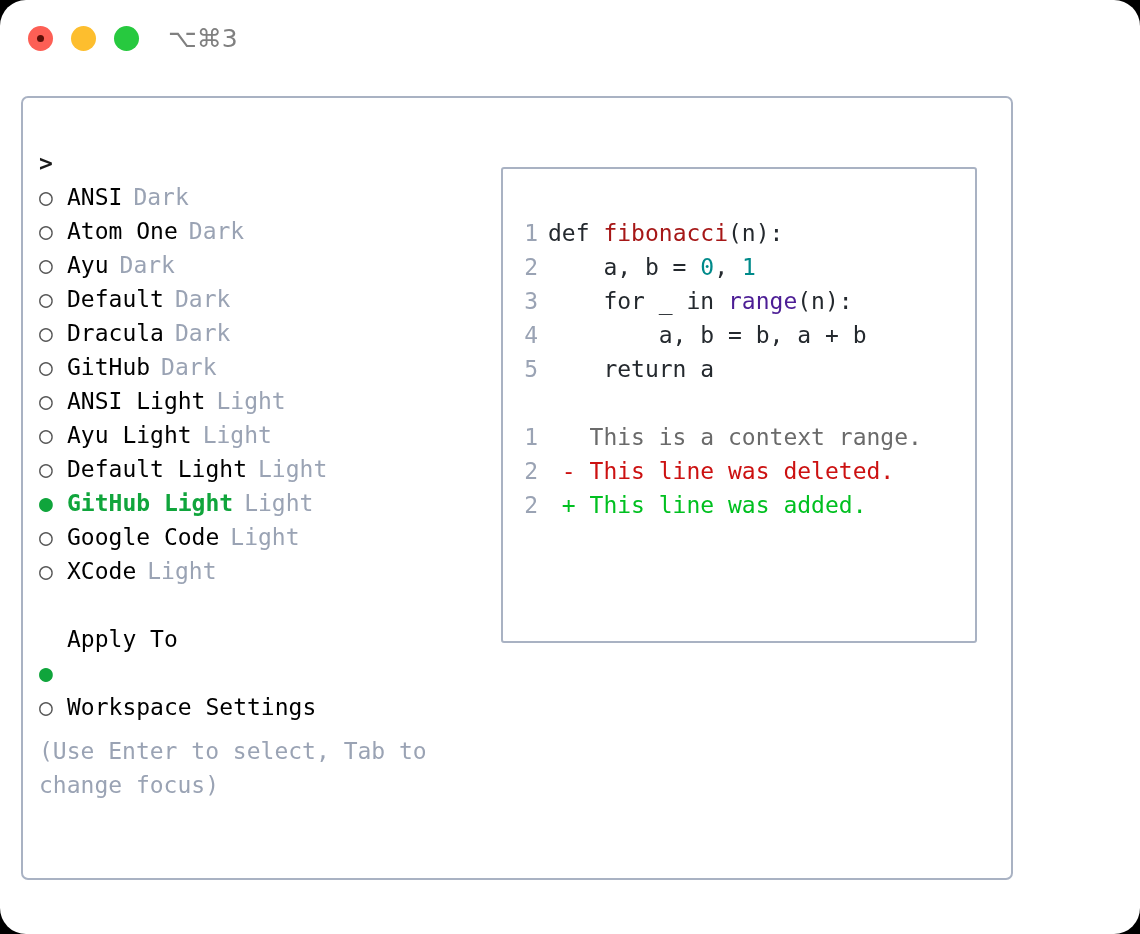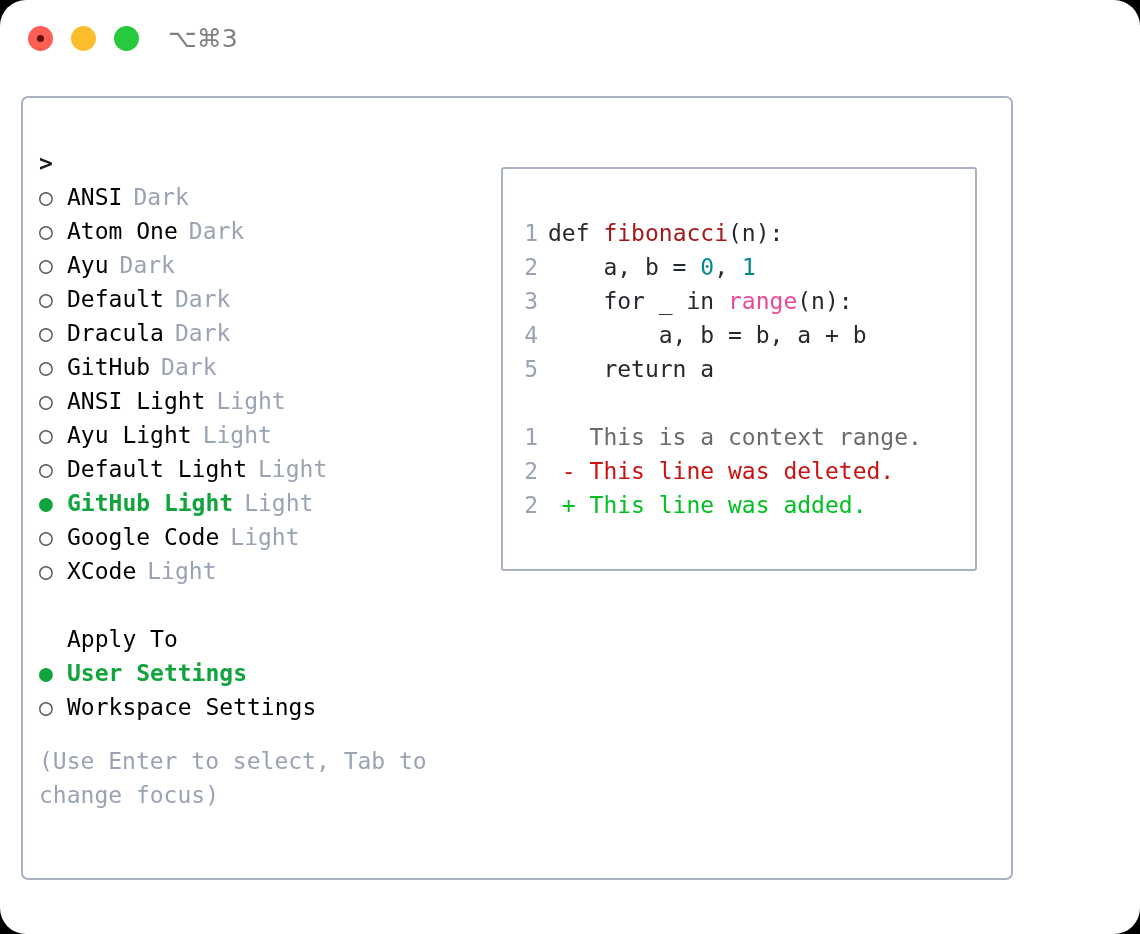--- a/index.html
+++ b/index.html
@@ -111,21 +111,21 @@
     color: #111111;
   }
   .name { color: #000000; }
   .name.selected { color: #10a53c; font-weight: bold; }
   .tag {
     color: #9aa3b4;
     margin-left: 11px;
   }
   .spacer-row { height: 34px; }
   .hint {
-    margin-top: 20px;
+    margin-top: 10px;
     font-size: 23px;
     color: #9aa3b4;
     line-height: 34px;
     width: 412px;
     white-space: normal;
   }
 
   
   .right-col {
     position: absolute;
@@ -135,21 +135,21 @@
   }
   .preview-title {
     font-size: 23px;
     font-weight: bold;
     color: #111111;
     line-height: 34px;
   }
   .preview-box {
     margin-top: 21px;
     width: 476px;
-    height: 404px;
+    height: 476px;
     border: 2px solid #a9b2c3;
     border-radius: 3px;
     box-sizing: border-box;
     position: relative;
   }
   .code-area {
     position: absolute;
     left: 13px;
     top: 47px;
     right: 6px;
@@ -162,21 +162,21 @@
   }
   .ln {
     color: #9aa3b4;
     display: inline-block;
     width: 22px;
     text-align: right;
     margin-right: 10px;
   }
   .tok-fn   { color: #a61717; }
   .tok-num  { color: #008a8a; }
-  .tok-call { color: #ec4899; margin-top: 33px; }
+  .tok-call { color: #4c1d95; margin-top: 33px; }
   .diff-gap { height: 34px; }
   .diff-context { color: #6a6a6a; }
   .diff-del { color: #cc1111; }
   .diff-add { color: #00c020; }
 </style>
 </head>
 <body>
 
 <div class="window">
 
@@ -213,21 +213,21 @@
         </div>
 
       <div class="spacer-row"></div>
 
       <div class="row">
         <span class="marker"> </span>
         <span class="name">Apply To</span>
       </div>
 
       <div id="apply-list">
-          <div class="row"><span class="marker dot-full">●</span><span class="name selected">User Settings</span></div>
+          <div class="row"><span class="marker dot-full">●</span></div>
           <div class="row"><span class="marker dot-empty">○</span><span class="name">Workspace Settings</span></div>
         </div>
 
       <div class="hint">(Use Enter to select, Tab to change focus)</div>
     </div>
 
     <div class="right-col">
 
       <div class="preview-box">
         <div class="code-area">

